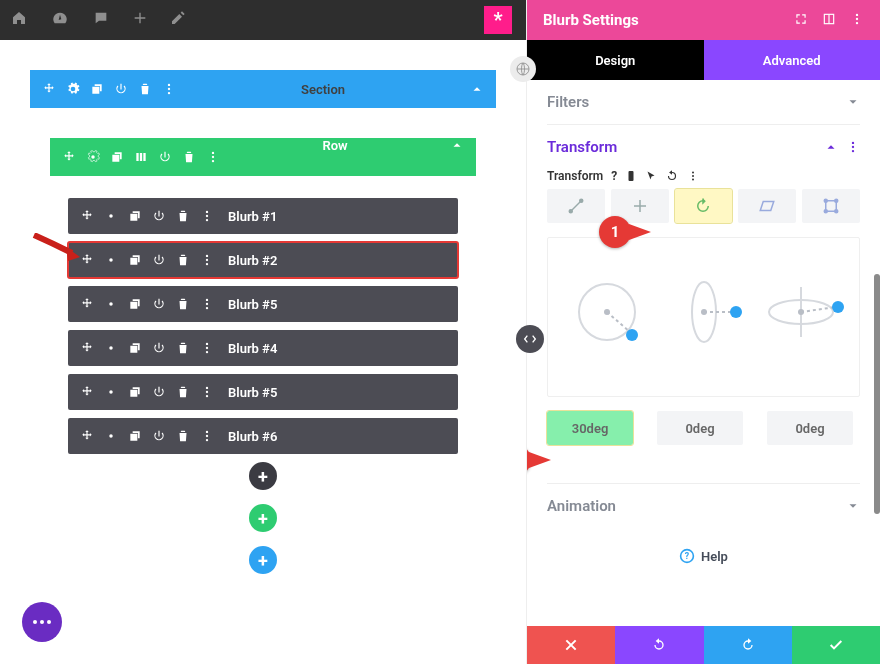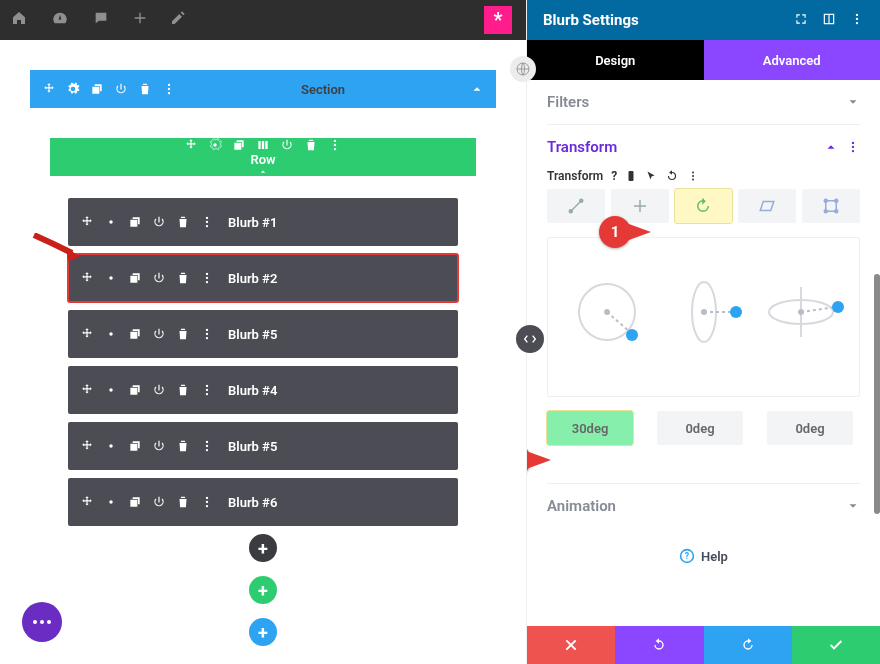--- a/index.html
+++ b/index.html
@@ -6,48 +6,48 @@
 body { width: 880px; height: 664px; background: #fff; display: flex; position: relative; overflow: hidden; }
 
 
 .left { width: 526px; background: #fff; position: relative; }
 .topbar { height: 40px; background: #2e2e2e; display: flex; align-items: center; padding: 0 10px; gap: 22px; position: relative; }
 .topbar svg { fill: #8f8f8f; }
 .wildcard-badge { position: absolute; right: 14px; top: 6px; width: 28px; height: 28px; background: #ff1d8b; display: flex; align-items: center; justify-content: center; color: #fff; font-size: 20px; font-weight: 700; }
 
 .builder { padding: 30px 30px 0 30px; }
 .section-bar { background: #2ea3f2; height: 38px; display: flex; align-items: center; padding: 0 12px; color: #404040; position: relative; }
-.row-bar { background: #2ecc71; height: 38px; display: flex; align-items: center; padding: 0 12px; color: #fff; margin: 30px 20px 0 20px; flex-direction: column; }
+.row-bar { background: #2ecc71; height: 38px; display: flex; padding: 0 12px; color: #fff; margin: 30px 20px 0 20px; }
 .tool-icons { display: flex; gap: 10px; align-items: center; }
 .tool-icons .ico { width: 14px; height: 14px; }
 .bar-label { flex: 1; text-align: center; font-size: 13px; font-weight: 600; }
 .chev { width: 14px; height: 14px; }
 
 .module-list { padding: 22px 38px 10px 38px; }
-.module { background: #4c4c54; height: 48px; display: flex; align-items: center; padding: 0 12px; margin-bottom: 8px; color: #fff; border-radius: 2px; }
+.module { background: #4c4c54; height: 36px; display: flex; align-items: center; padding: 0 12px; margin-bottom: 8px; color: #fff; border-radius: 2px; }
 .module.selected { outline: 2px solid #e53935; outline-offset: -1px; }
 .mod-label { margin-left: 14px; font-size: 13px; font-weight: 600; }
 
 .add-stack { display: flex; flex-direction: column; align-items: center; gap: 14px; margin-top: 8px; }
 .add-btn { width: 28px; height: 28px; border-radius: 50%; display: flex; align-items: center; justify-content: center; color: #fff; font-size: 18px; font-weight: 700; }
 .add-dark { background: #3b3b42; }
 .add-green { background: #2ecc71; }
 .add-blue { background: #2ea3f2; }
 
 .fab { position: absolute; left: 22px; bottom: 22px; width: 40px; height: 40px; border-radius: 50%; background: #6a2cc2; display: flex; align-items: center; justify-content: center; }
 .fab .dots { display: flex; gap: 3px; }
 .fab .dots i { width: 4px; height: 4px; background: #fff; border-radius: 50%; display: block; }
 
 .arrow-ann { position: absolute; left: 32px; top: 233px; pointer-events: none; }
 
 
 .drag-handle { position: absolute; left: 516px; top: 325px; width: 28px; height: 28px; border-radius: 50%; background: #4c4c54; display: flex; align-items: center; justify-content: center; z-index: 5; }
 
 .panel { width: 354px; background: #fff; display: flex; flex-direction: column; border-left: 1px solid #eee; }
-.panel-head { height: 40px; background: #0369a1; display: flex; align-items: center; padding: 0 16px; color: #fff; }
+.panel-head { height: 40px; background: #ec4899; display: flex; align-items: center; padding: 0 16px; color: #fff; }
 .panel-head-title { flex: 1; font-size: 15px; font-weight: 700; }
 .panel-head .hico { margin-left: 14px; }
 
 .tabs { height: 40px; background: #8a47ff; display: flex; }
 .tab { flex: 1; display: flex; align-items: center; justify-content: center; color: #fff; font-size: 13px; font-weight: 600; cursor: pointer; }
 .tab.active-tab { background: #000000; }
 
 .panel-body { flex: 1; padding: 0 20px; overflow: hidden; position: relative; }
 .sect { border-bottom: 1px solid #eee; }
 .sect-head { display: flex; align-items: center; height: 44px; font-size: 15px; font-weight: 600; color: #858a94; }

